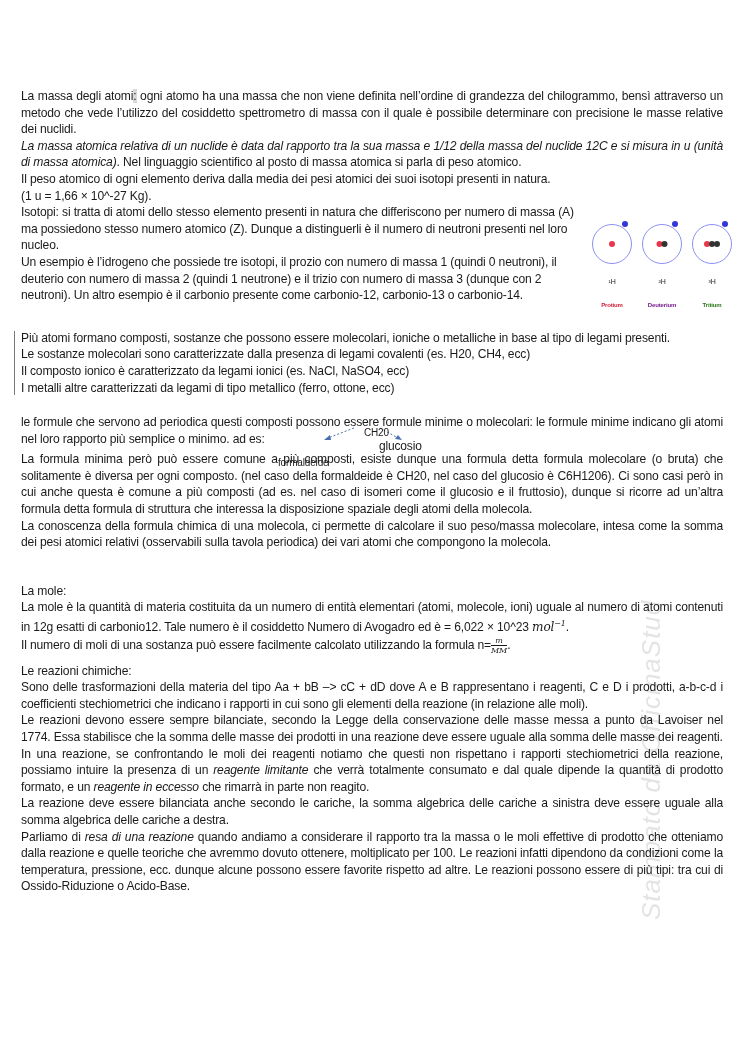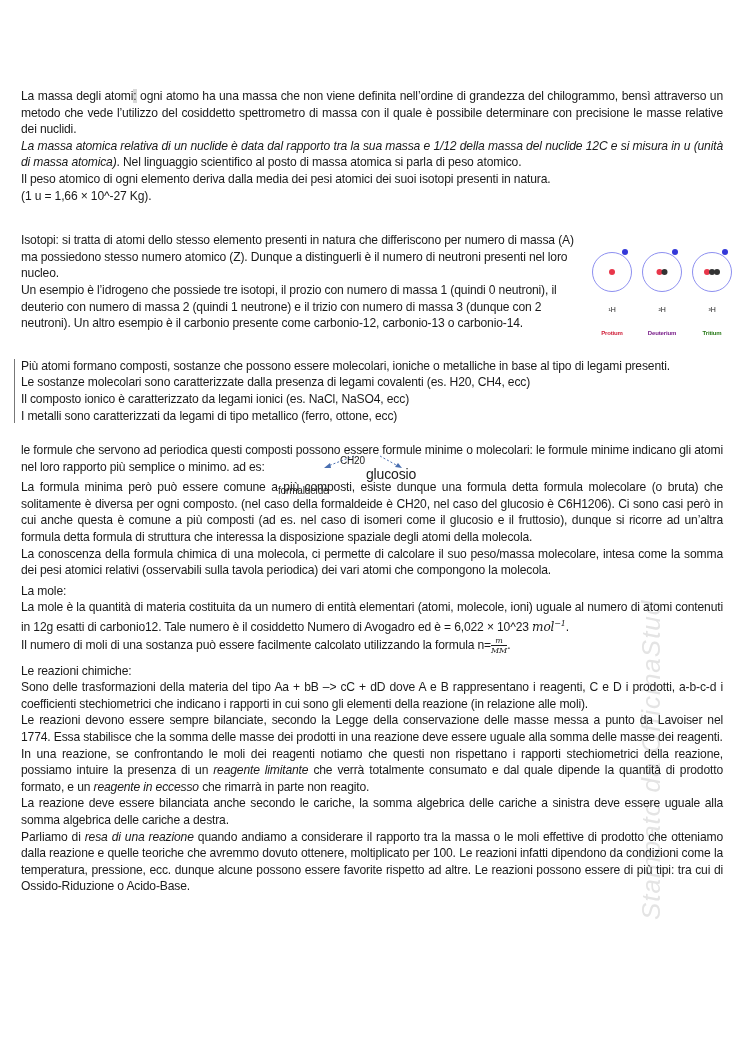--- a/index.html
+++ b/index.html
@@ -1,40 +1,40 @@
 <!DOCTYPE html>
 <html><head>
 <meta charset="utf-8">
 <style>
   html, body { margin: 0; padding: 0; background: #ffffff; }
   body { width: 744px; height: 1052px; position: relative; overflow: hidden;
          font-family: "Liberation Sans", "DejaVu Sans", sans-serif; color: #1a1a1a; }
   .page { position: absolute; left: 21px; top: 88px; width: 702px; font-size: 12.1px; line-height: 16.6px; letter-spacing: -0.15px; }
   p { margin: 0; }
   .just { text-align: justify; }
-  .sec { margin-top: 28px; }
+  .sec { margin-top: 0; }
   b { font-weight: normal; }
   .hl { background: #d8d8d8; }
   .isotopi-wrap { position: relative; }
   .isotopi-text { width: 565px; }
   .isotopes-fig { position: absolute; left: 568px; top: 14px; width: 150px; height: 85px; }
   .iso { position: absolute; top: 0; width: 46px; text-align: center; }
   .iso .orbit { position: relative; width: 38px; height: 38px; border: 1px solid #8d8ff0; border-radius: 50%; margin: 6px auto 0; }
   .iso .electron { position: absolute; right: 3px; top: -4px; width: 6px; height: 6px; background: #3337d8; border-radius: 50%; }
   .iso .nucleus { position: absolute; left: 50%; top: 50%; transform: translate(-50%,-50%); display: flex; }
   .iso .p { width: 6px; height: 6px; border-radius: 50%; background: #e8364a; }
   .iso .n { width: 6px; height: 6px; border-radius: 50%; background: #333; margin-left: -1px; }
   .iso .sym { font-size: 7px; margin-top: 10px; }
   .iso .name { font-size: 6px; font-weight: bold; margin-top: 6px; }
   .bar-block { position: relative; }
   .bar-block::before { content: ""; position: absolute; left: -7px; top: 1px; bottom: 1px; width: 1px; background: #777; }
   .formula-diagram { display: inline-block; position: relative; width: 160px; height: 16px; vertical-align: top; }
-  .formula-diagram .top { position: absolute; left: 72px; top: -6px; font-size: 10px; }
+  .formula-diagram .top { position: absolute; left: 96px; top: -6px; font-size: 10px; }
   .formula-diagram .left { position: absolute; left: 10px; top: 24px; font-size: 10px; }
-  .formula-diagram .right { position: absolute; left: 98px; top: 7px; font-size: 14px; }
+  .formula-diagram .right { position: absolute; left: 111px; top: 7px; font-size: 12px; }
   .formula-diagram svg { position: absolute; left: 0; top: -6px; }
   .frac { display: inline-block; vertical-align: middle; text-align: center; font-family: "DejaVu Serif", serif; font-style: italic; font-size: 8px; line-height: 9px; }
   .frac .num { border-bottom: 1px solid #1a1a1a; padding: 0 1px; }
   .math { font-family: "DejaVu Serif", serif; font-style: italic; }
   .watermark { position: absolute; left: 636px; top: 920px; transform-origin: 0 0; transform: rotate(-90deg);
                font-size: 26px; font-style: italic; color: #e4e4e4; white-space: nowrap; letter-spacing: 1px;
                font-family: "Liberation Sans", sans-serif; pointer-events: none; }
 </style>
 </head>
 <body>
@@ -102,21 +102,21 @@
     <p>
       <span>Più atomi formano composti, sostanze che possono essere </span><b>molecolari, ioniche</b><span> o </span><b>metalliche</b><span> in base al tipo di legami presenti.</span>
     </p>
     <p>
       <span>Le sostanze </span><b>molecolari</b><span> sono caratterizzate dalla presenza di legami covalenti (es. H20, CH4, ecc)</span>
     </p>
     <p>
       <span>Il </span><b>composto ionico</b><span> è caratterizzato da legami ionici (es. NaCl, NaSO4, ecc)</span>
     </p>
     <p>
-      <span>I </span><b>metalli</b><span> sono caratterizzati da legami di tipo metallico (ferro, ottone, ecc)</span>
+      <span>I </span><b>metalli</b><span> altre caratterizzati da legami di tipo metallico (ferro, ottone, ecc)</span>
     </p>
   </section>
 
   <section class="sec" style="margin-top:18px">
     <p class="just">
       <span>le formule che servono ad periodica questi composti possono essere </span><b>formule minime</b><span> o molecolari: le formule minime indicano gli atomi nel loro rapporto più semplice o minimo.  ad es:</span>
       <span class="formula-diagram">
         <svg width="160" height="26">
           <line x1="86" y1="3" x2="60" y2="13" stroke="#4a6fb0" stroke-width="1" stroke-dasharray="2,2"></line>
           <polygon points="56,15 62,10 63,15" fill="#4a6fb0"></polygon>
@@ -127,21 +127,21 @@
         <span class="left">formaldeide</span>
         <span class="right">glucosio</span>
       </span>
     </p>
     <p class="just" style="margin-top:4px">
       <span>La formula minima però può essere comune a più composti, esiste dunque una formula detta </span><b>formula molecolare (o bruta)</b><span> che solitamente è diversa per ogni composto. (nel caso della formaldeide è CH20, nel caso del glucosio è C6H1206). Ci sono casi però in cui anche questa è comune a più composti (ad es. nel caso di isomeri come il glucosio e il fruttosio), dunque si ricorre ad un’altra formula detta </span><b>formula di struttura</b><span> che interessa la disposizione spaziale degli atomi della molecola.</span>
     </p>
     <p class="just">La conoscenza della formula chimica di una molecola, ci permette di calcolare il suo peso/massa molecolare, intesa come la somma dei pesi atomici relativi (osservabili sulla tavola periodica) dei vari atomi che compongono la molecola.</p>
   </section>
 
-  <section class="sec" style="margin-top:4px">
+  <section class="sec" style="margin-top:32px">
     <p><b>La mole:</b></p>
     <p class="just">
       <span>La mole è la quantità di materia costituita da un numero di entità elementari (atomi, molecole, ioni) uguale al numero di atomi contenuti in 12g esatti di carbonio12. Tale numero è il cosiddetto Numero di Avogadro ed è = 6,022 × 10^23 </span><span class="math">mol</span><sup class="math" style="font-size:8px">−1</sup><span>.</span>
     </p>
     <p>
       <span>Il numero di moli di una sostanza può essere facilmente calcolato utilizzando la formula n=</span><span class="frac"><span class="num" style="display:block">m</span><span style="display:block">MM</span></span><span>.</span>
     </p>
   </section>
 
   <section class="sec" style="margin-top:8px">

